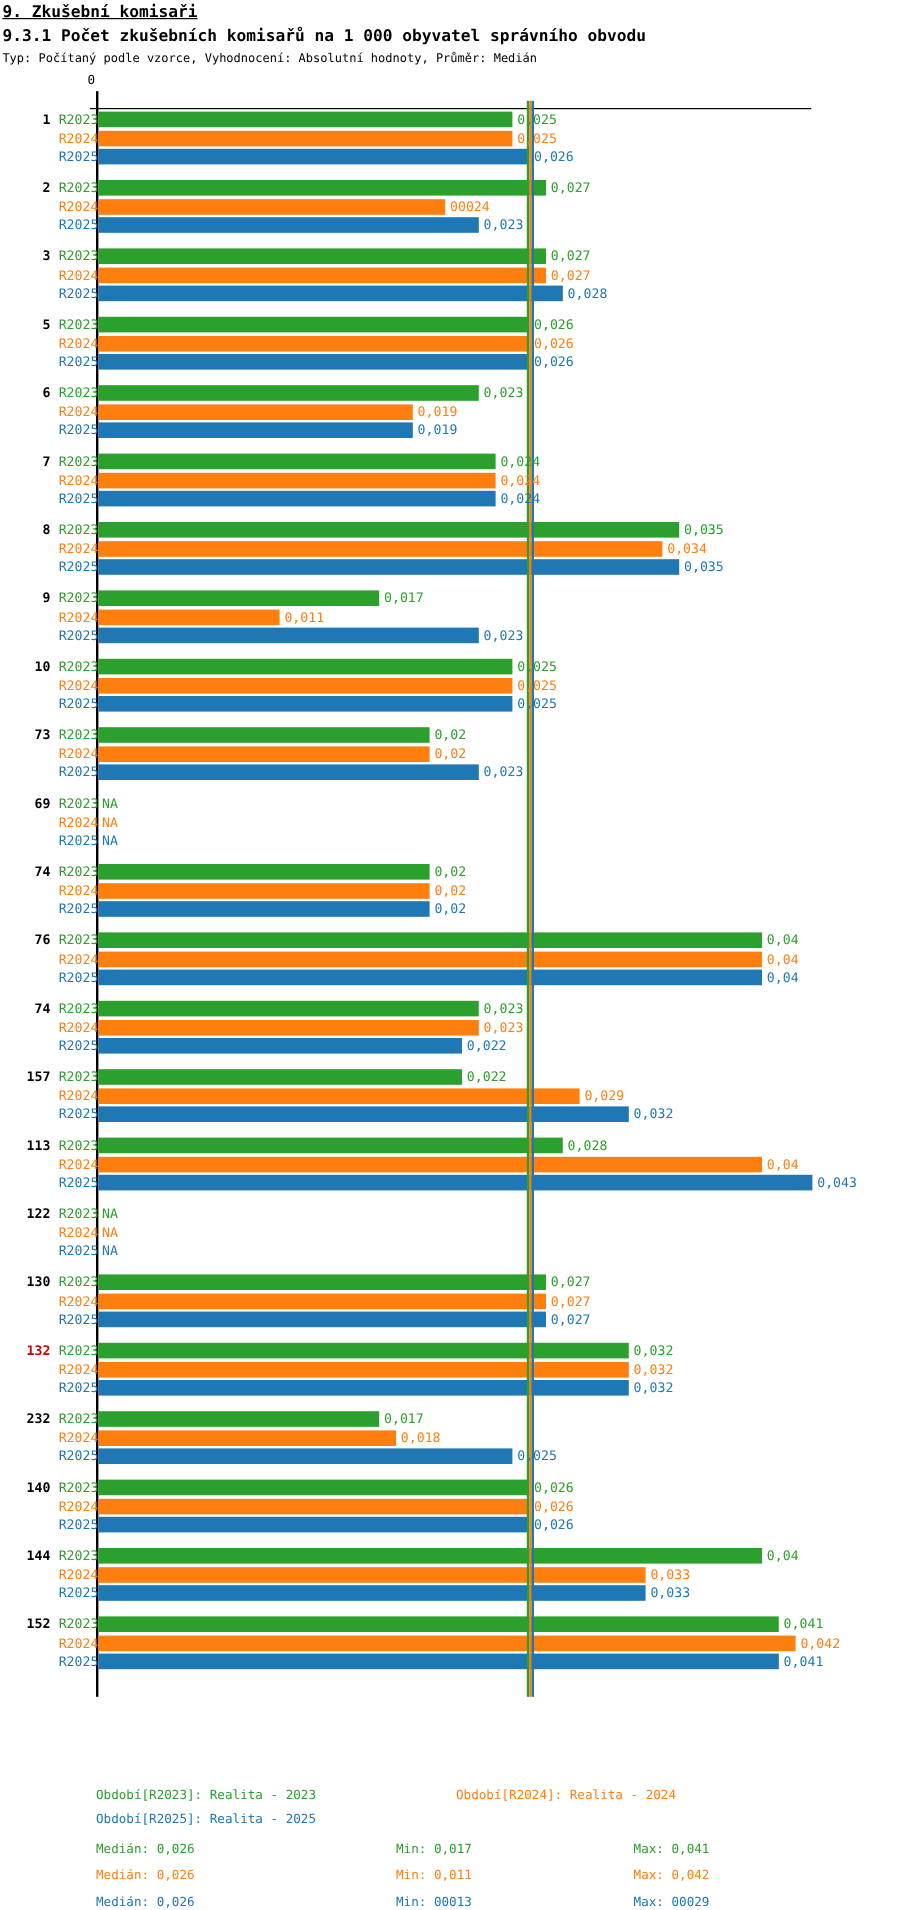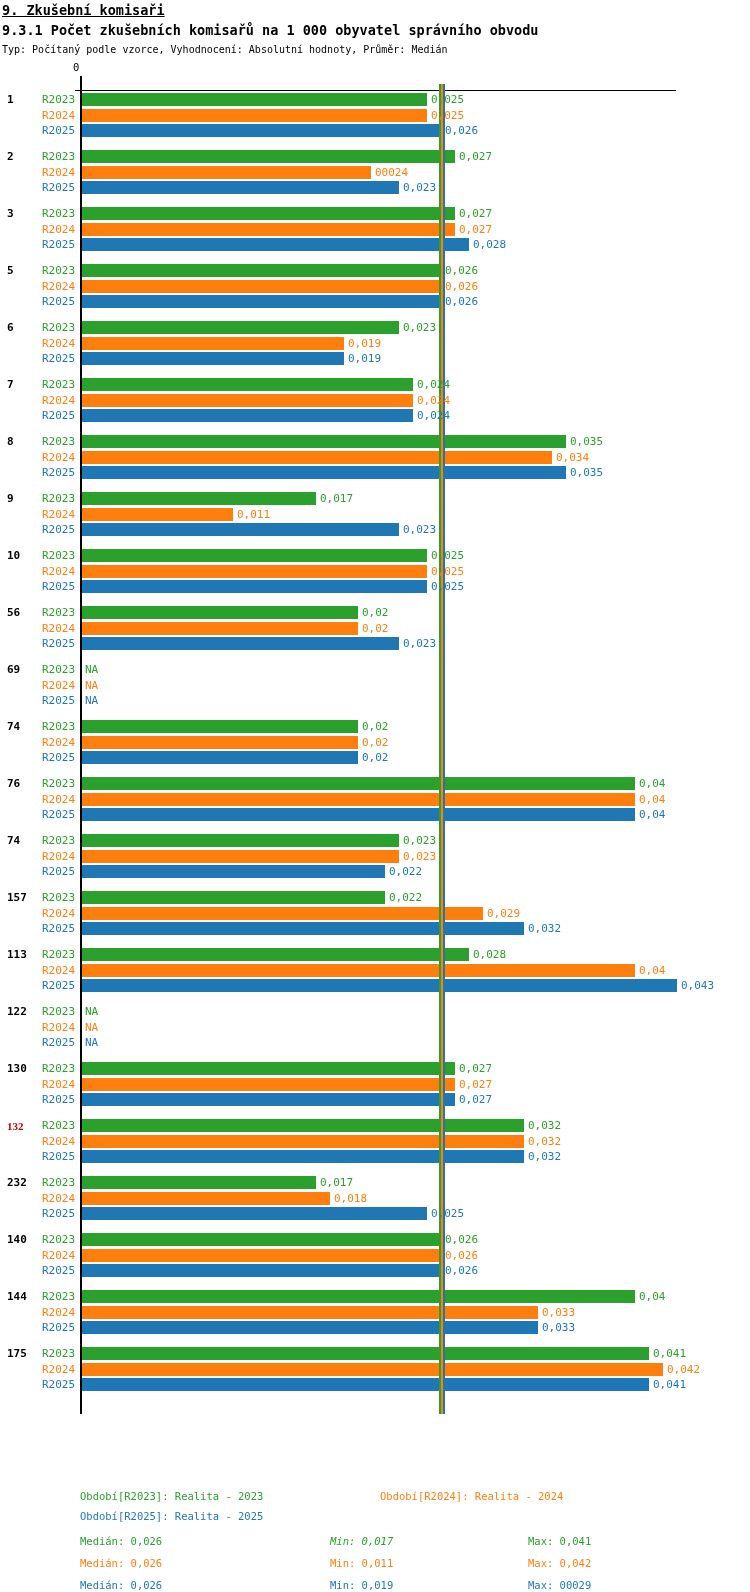--- a/index.html
+++ b/index.html
@@ -1,21 +1,21 @@
 <!DOCTYPE html>
 <html><head>
 <meta charset="utf-8">
 <style>
   html,body{margin:0;padding:0;}
   body{
     width:750px;height:1592px;position:relative;background:#ffffff;
     font-family:"DejaVu Sans Mono","Liberation Mono",monospace;
     color:#000;overflow:hidden;
   }
-  .abs{position:absolute;}
+  .abs{position:absolute;text-align:right;}
   #title{left:2px;top:2px;font-size:13.5px;font-weight:bold;text-decoration:underline;white-space:nowrap;}
   #subtitle{left:2px;top:22px;font-size:13.5px;font-weight:bold;white-space:nowrap;}
   #meta{left:2px;top:44px;font-size:10px;white-space:nowrap;}
   #zero-label{left:73px;top:61px;font-size:10.5px;}
   #axis-v{left:80px;top:76px;width:2px;height:1338px;background:#000;}
   #axis-top{left:75px;top:90px;width:601px;height:1px;background:#000;}
   .median-line{top:84px;height:1330px;width:2px;z-index:2;}
   #median-r2023{left:439px;}
   #median-r2024{left:441px;}
   #median-r2025{left:443px;}
@@ -222,21 +222,21 @@
       </div>
       <div class="bar-row">
         <span class="gnum"></span>
         <span class="slabel" style="color: rgb(31, 119, 180);">R2025</span>
         <div class="bar" style="background: rgb(31, 119, 180); width: 345px;"></div>
         <span class="val" style="color: rgb(31, 119, 180);">0,025</span>
       </div>
     </div>
     <div class="group">
       <div class="bar-row">
-        <span class="gnum">56</span>
+        <span class="gnum">73</span>
         <span class="slabel" style="color: rgb(44, 160, 44);">R2023</span>
         <div class="bar" style="background: rgb(44, 160, 44); width: 276px;"></div>
         <span class="val" style="color: rgb(44, 160, 44);">0,02</span>
       </div>
       <div class="bar-row">
         <span class="gnum"></span>
         <span class="slabel" style="color: rgb(255, 127, 14);">R2024</span>
         <div class="bar" style="background: rgb(255, 127, 14); width: 276px;"></div>
         <span class="val" style="color: rgb(255, 127, 14);">0,02</span>
       </div>
@@ -396,21 +396,21 @@
       </div>
       <div class="bar-row">
         <span class="gnum"></span>
         <span class="slabel" style="color: rgb(31, 119, 180);">R2025</span>
         <div class="bar" style="background: rgb(31, 119, 180); width: 373px;"></div>
         <span class="val" style="color: rgb(31, 119, 180);">0,027</span>
       </div>
     </div>
     <div class="group">
       <div class="bar-row">
-        <span class="gnum" style="color: rgb(204, 0, 0); font-family: Liberation Serif, serif;">132</span>
+        <span class="gnum" style="color: rgb(204, 0, 0);">132</span>
         <span class="slabel" style="color: rgb(44, 160, 44);">R2023</span>
         <div class="bar" style="background: rgb(44, 160, 44); width: 442px;"></div>
         <span class="val" style="color: rgb(44, 160, 44);">0,032</span>
       </div>
       <div class="bar-row">
         <span class="gnum"></span>
         <span class="slabel" style="color: rgb(255, 127, 14);">R2024</span>
         <div class="bar" style="background: rgb(255, 127, 14); width: 442px;"></div>
         <span class="val" style="color: rgb(255, 127, 14);">0,032</span>
       </div>
@@ -476,21 +476,21 @@
       </div>
       <div class="bar-row">
         <span class="gnum"></span>
         <span class="slabel" style="color: rgb(31, 119, 180);">R2025</span>
         <div class="bar" style="background: rgb(31, 119, 180); width: 456px;"></div>
         <span class="val" style="color: rgb(31, 119, 180);">0,033</span>
       </div>
     </div>
     <div class="group">
       <div class="bar-row">
-        <span class="gnum">175</span>
+        <span class="gnum">152</span>
         <span class="slabel" style="color: rgb(44, 160, 44);">R2023</span>
         <div class="bar" style="background: rgb(44, 160, 44); width: 567px;"></div>
         <span class="val" style="color: rgb(44, 160, 44);">0,041</span>
       </div>
       <div class="bar-row">
         <span class="gnum"></span>
         <span class="slabel" style="color: rgb(255, 127, 14);">R2024</span>
         <div class="bar" style="background: rgb(255, 127, 14); width: 581px;"></div>
         <span class="val" style="color: rgb(255, 127, 14);">0,042</span>
       </div>
@@ -502,25 +502,25 @@
       </div>
     </div>
   </div>
 
 <div class="footer-line" style="left: 80px; top: 1490px; color: rgb(44, 160, 44);">Období[R2023]: Realita - 2023</div>
 <div class="footer-line" style="left: 380px; top: 1490px; color: rgb(255, 127, 14);">Období[R2024]: Realita - 2024</div>
 <div class="footer-line" style="left: 80px; top: 1510px; color: rgb(31, 119, 180);">Období[R2025]: Realita - 2025</div>
 
 <div class="footer-line" style="left: 0px; top: 1535px; width: 750px; color: rgb(44, 160, 44);">
   <span class="fcol" style="left:80px;">Medián: 0,026</span>
-  <span class="fcol" style="left:330px;font-style:italic;">Min: 0,017</span>
+  <span class="fcol" style="left:330px;">Min: 0,017</span>
   <span class="fcol" style="left:528px;">Max: 0,041</span>
 </div>
 <div class="footer-line" style="left: 0px; top: 1557px; width: 750px; color: rgb(255, 127, 14);">
   <span class="fcol" style="left:80px;">Medián: 0,026</span>
   <span class="fcol" style="left:330px;">Min: 0,011</span>
   <span class="fcol" style="left:528px;">Max: 0,042</span>
 </div>
 <div class="footer-line" style="left: 0px; top: 1579px; width: 750px; color: rgb(31, 119, 180);">
   <span class="fcol" style="left:80px;">Medián: 0,026</span>
-  <span class="fcol" style="left:330px;">Min: 0,019</span>
+  <span class="fcol" style="left:330px;">Min: 00013</span>
   <span class="fcol" style="left:528px;">Max: 00029</span>
 </div>
 
 </body></html>

